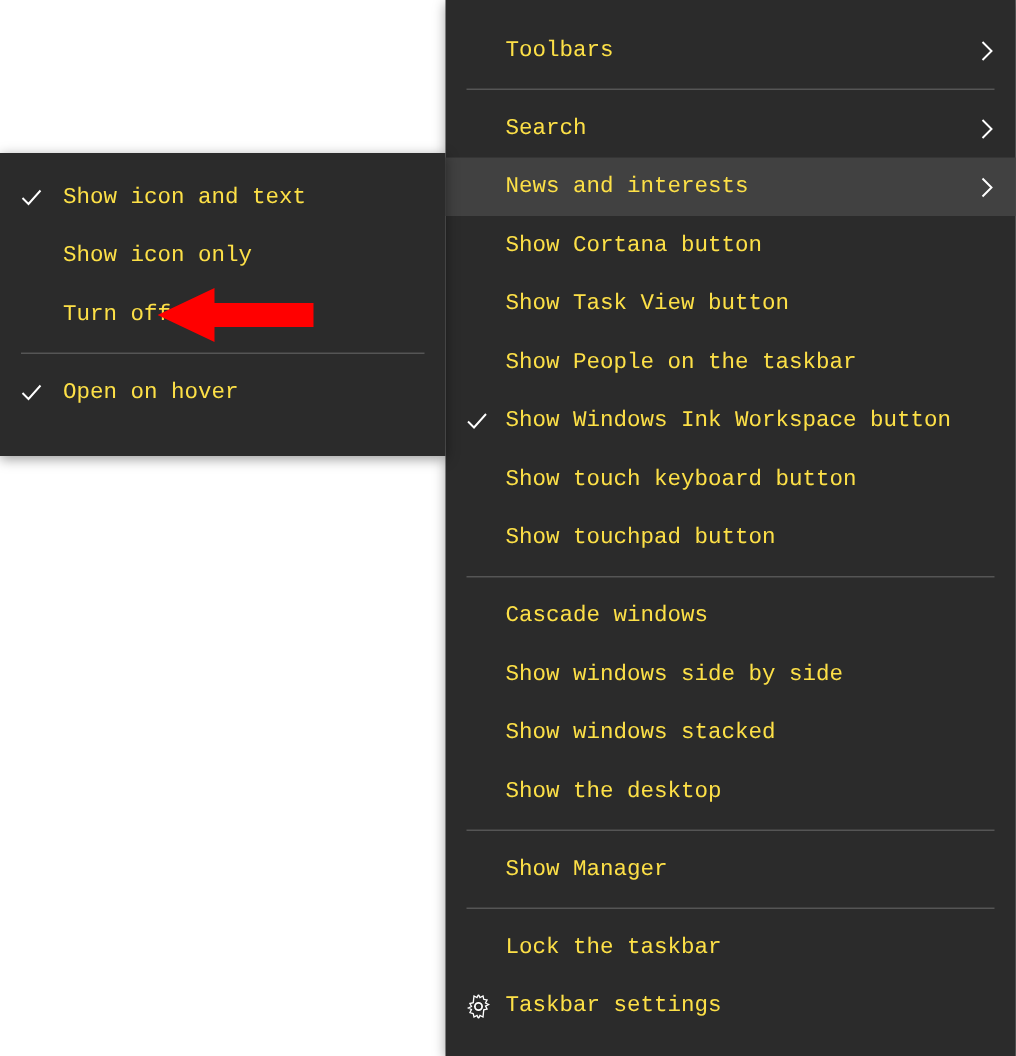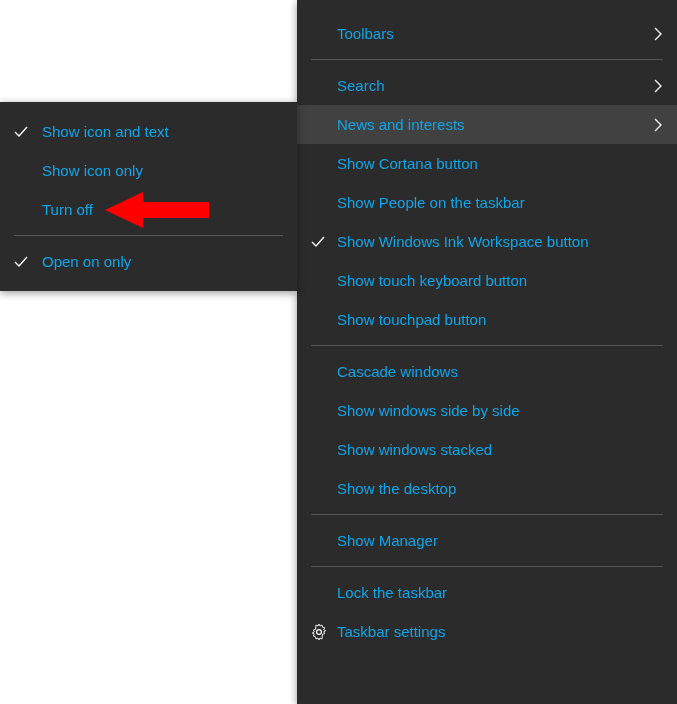--- a/index.html
+++ b/index.html
@@ -28,21 +28,21 @@
       width: 380px;
       height: 704px;
       padding-top: 14px;
       padding-bottom: 14px;
     }
     .sub-menu {
       left: 0;
       top: 102px;
       width: 297px;
       padding-top: 10px;
-      padding-bottom: 10px;
+      padding-bottom: 23px;
     }
     .menu-item {
       display: flex;
       align-items: center;
       height: 39px;
       padding-left: 14px;
       padding-right: 14px;
       cursor: default;
       position: relative;
     }
@@ -61,22 +61,23 @@
       display: flex;
       align-items: center;
       justify-content: flex-start;
       flex-shrink: 0;
     }
     .sub-menu .menu-item .check-slot {
       width: 28px;
     }
     .menu-item .label {
       flex: 1;
-      color: #0ea5e9;
+      color: #fde047;
       font-weight: 400;
+      font-family: Liberation Mono, monospace;
     }
     .menu-item .chevron {
       width: 20px;
       display: flex;
       align-items: center;
       justify-content: flex-end;
     }
     .separator {
       height: 1px;
       background: #555555;
@@ -128,20 +129,24 @@
           <path d="M2 1 L8 7 L2 13" stroke="#ffffff" stroke-width="1.3" fill="none"></path>
         </svg>
     </span>
   </div>
 
   <div class="menu-item">
     <span class="check-slot"></span>
     <span class="label">Show Cortana button</span>
   </div>
 
+  <div class="menu-item">
+    <span class="check-slot"></span>
+    <span class="label">Show Task View button</span>
+  </div>
 
   <div class="menu-item">
     <span class="check-slot"></span>
     <span class="label">Show People on the taskbar</span>
   </div>
 
   <div class="menu-item">
     <span class="check-slot check-icon">
       <svg width="14" height="14" viewBox="0 0 14 14">
           <path d="M1 7 L5 11 L13 2" stroke="#ffffff" stroke-width="1.3" fill="none"></path>
@@ -231,21 +236,21 @@
 
   <div class="separator"></div>
 
 
   <div class="menu-item">
     <span class="check-slot check-icon">
       <svg width="14" height="14" viewBox="0 0 14 14">
           <path d="M1 7 L5 11 L13 2" stroke="#ffffff" stroke-width="1.3" fill="none"></path>
         </svg>
     </span>
-    <span class="label">Open on only</span>
+    <span class="label">Open on hover</span>
   </div>
 
 </div>
 
 <div class="arrow-annotation">
   <svg width="110" height="40" viewBox="0 0 110 40">
     <polygon points="0,20 38,2 38,12 104,12 104,28 38,28 38,38" fill="#ff0000"></polygon>
   </svg>
 </div>
 

